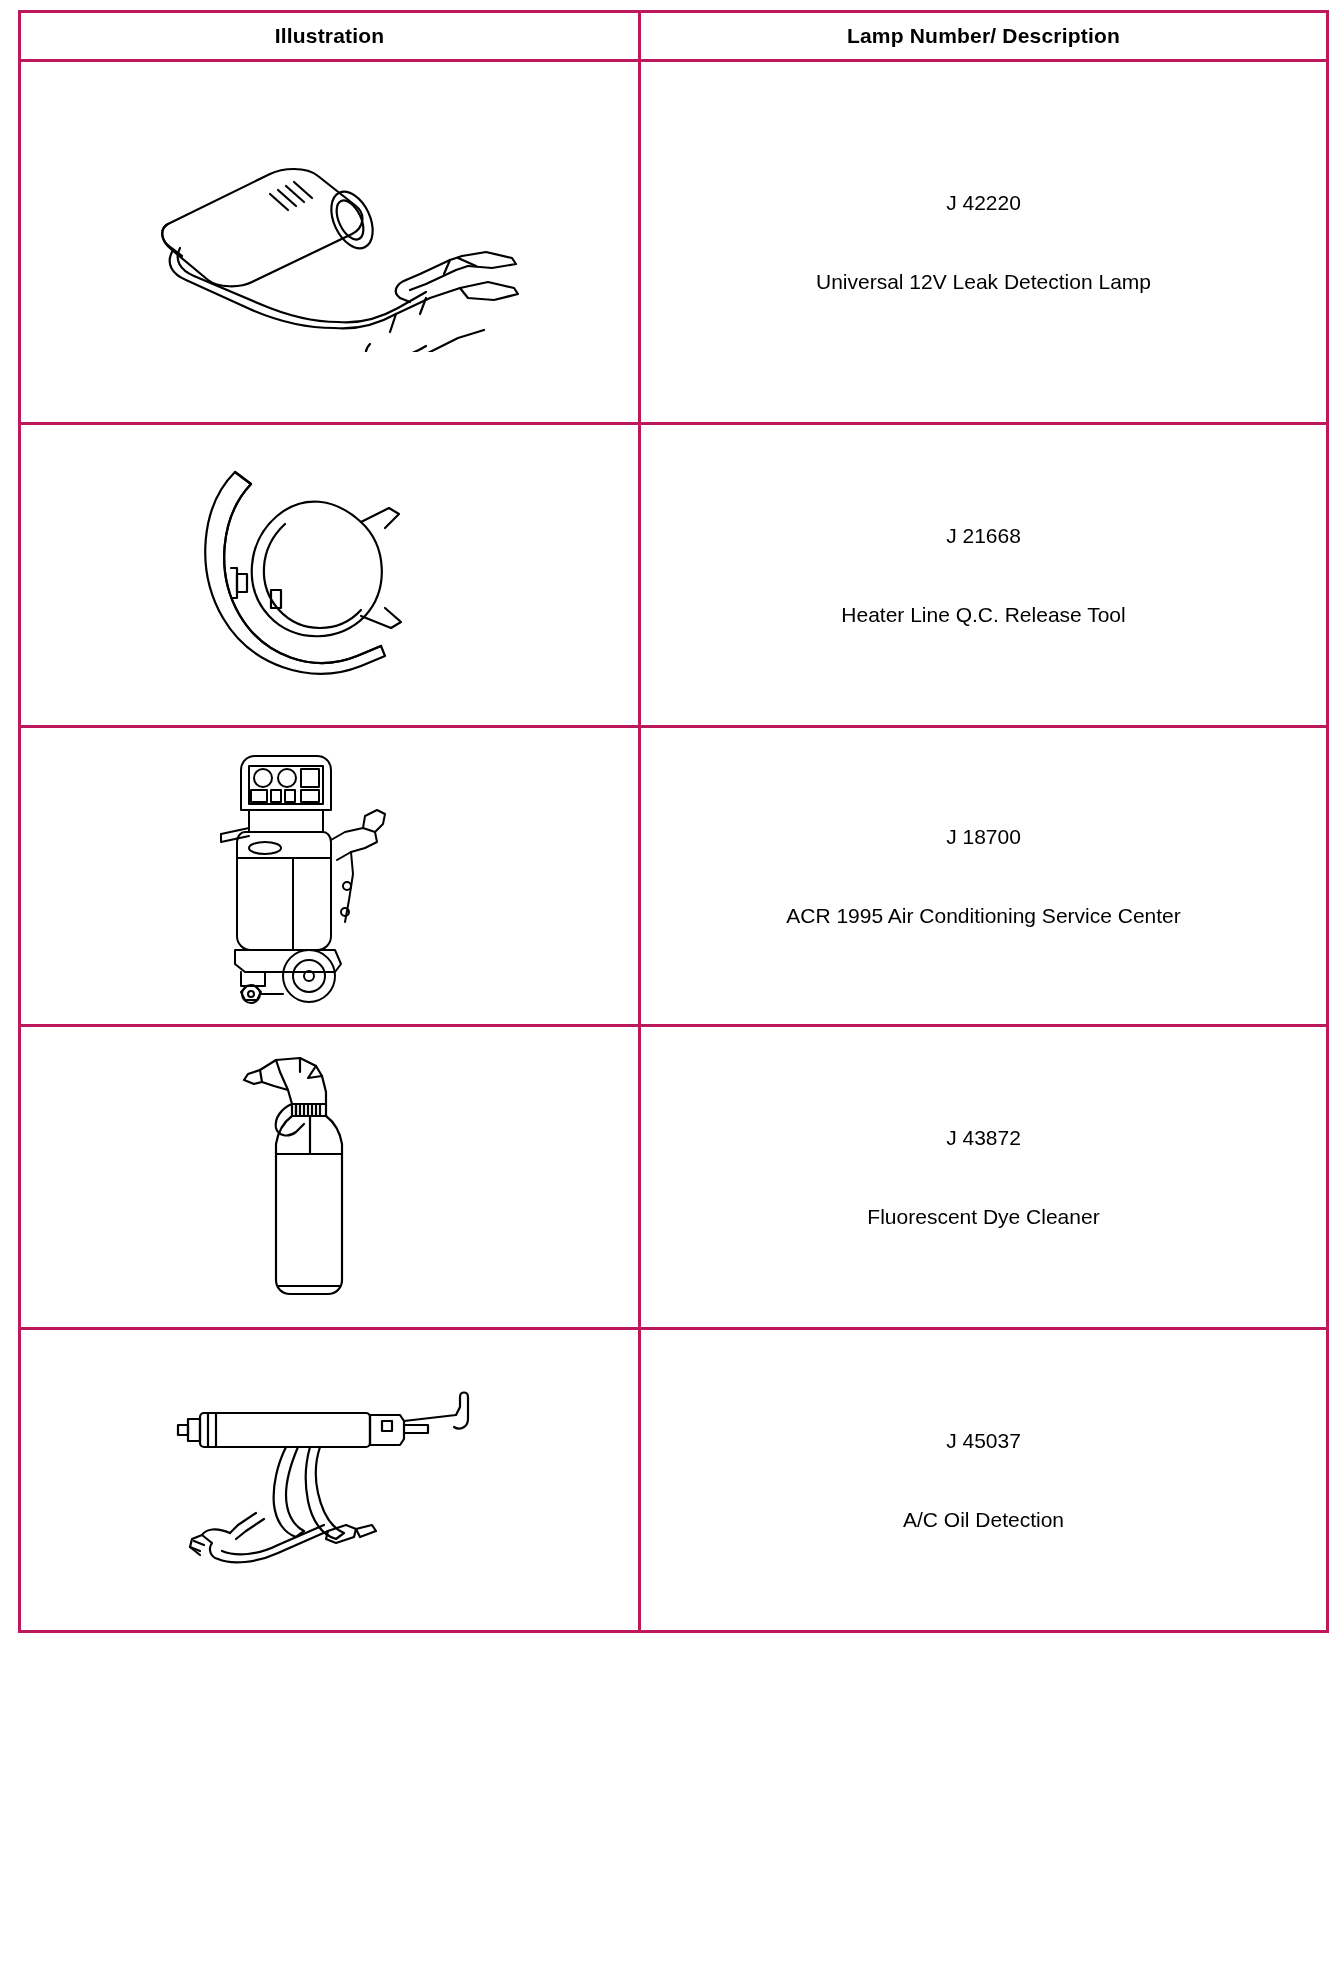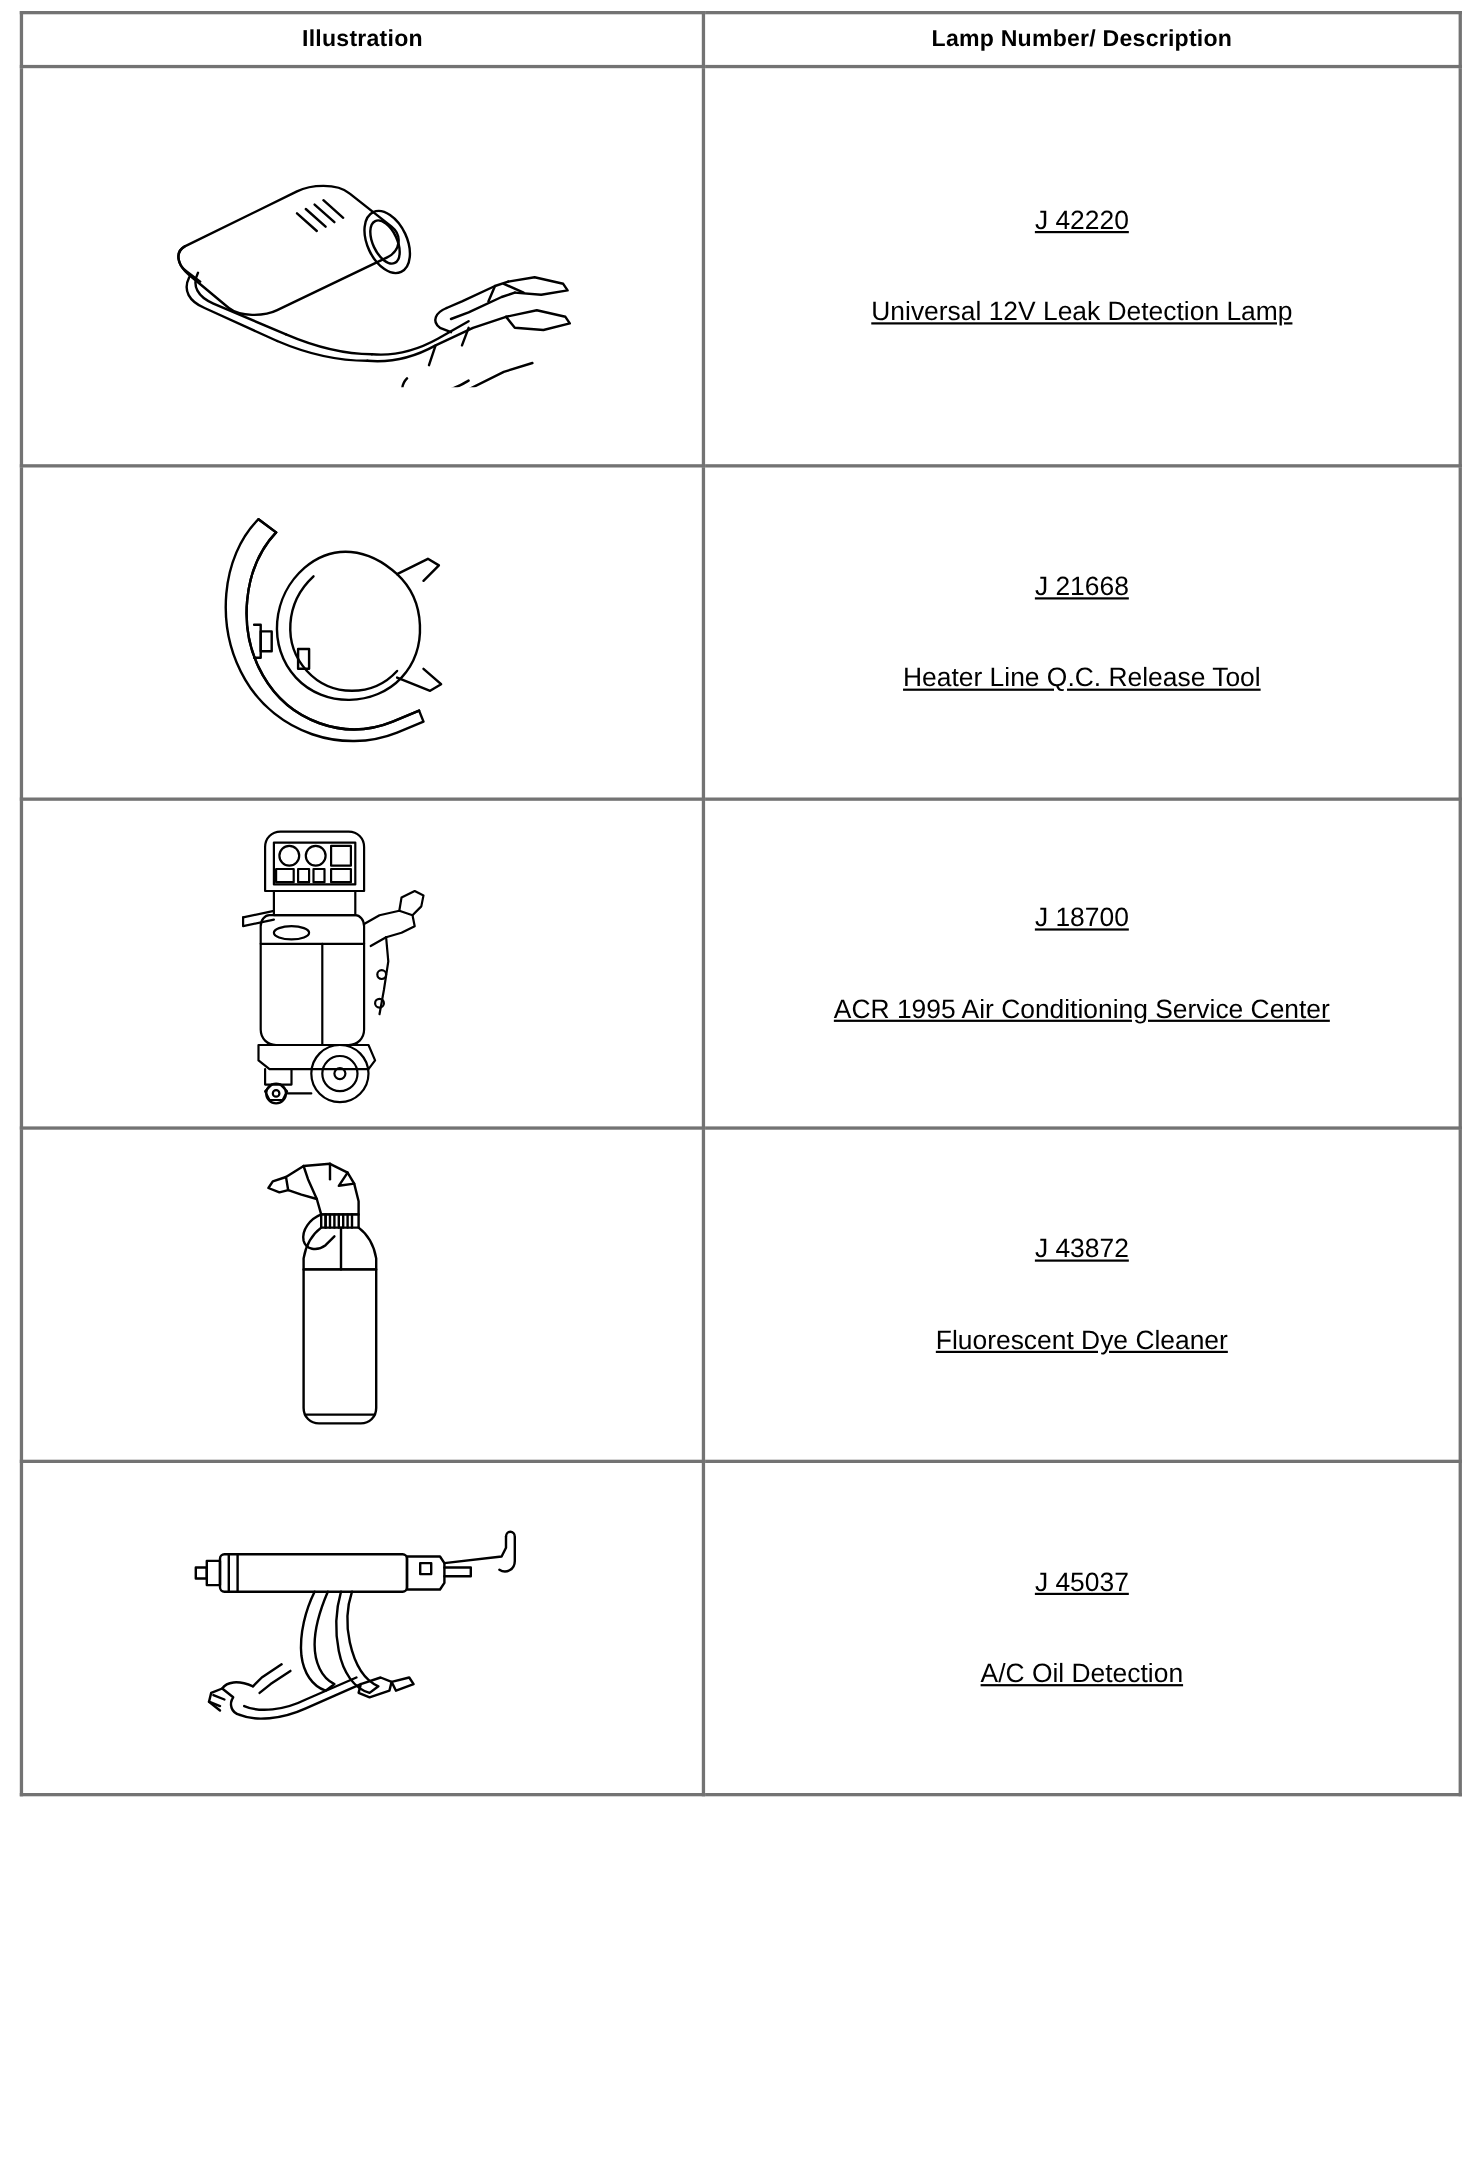--- a/index.html
+++ b/index.html
@@ -22,43 +22,42 @@
     width: 1308px;
     height: 1546px;
   }
   table.tool-table {
     border-collapse: collapse;
     width: 1308px;
     table-layout: fixed;
   }
   table.tool-table th,
   table.tool-table td {
-    border: 3px solid #737373;
+    border: 3px solid #be185d;
     padding: 0;
     vertical-align: middle;
   }
   col.col-illustration { width: 620px; }
   col.col-desc { width: 688px; }
 
   th.header-cell {
     height: 46px;
     font-size: 21px;
     font-weight: bold;
     text-align: center;
     letter-spacing: 0.2px;
   }
   td.illustration-cell {
     text-align: center;
     position: relative;
   }
   td.desc-cell {
     text-align: center;
-    font-size: 24px;
+    font-size: 21px;
     line-height: 1.3;
-    text-decoration: underline;
   }
   .desc-inner {
     padding: 0 20px;
   }
   .tool-number {
     margin-bottom: 52px;
   }
   .tool-desc { }
 
   .art {

